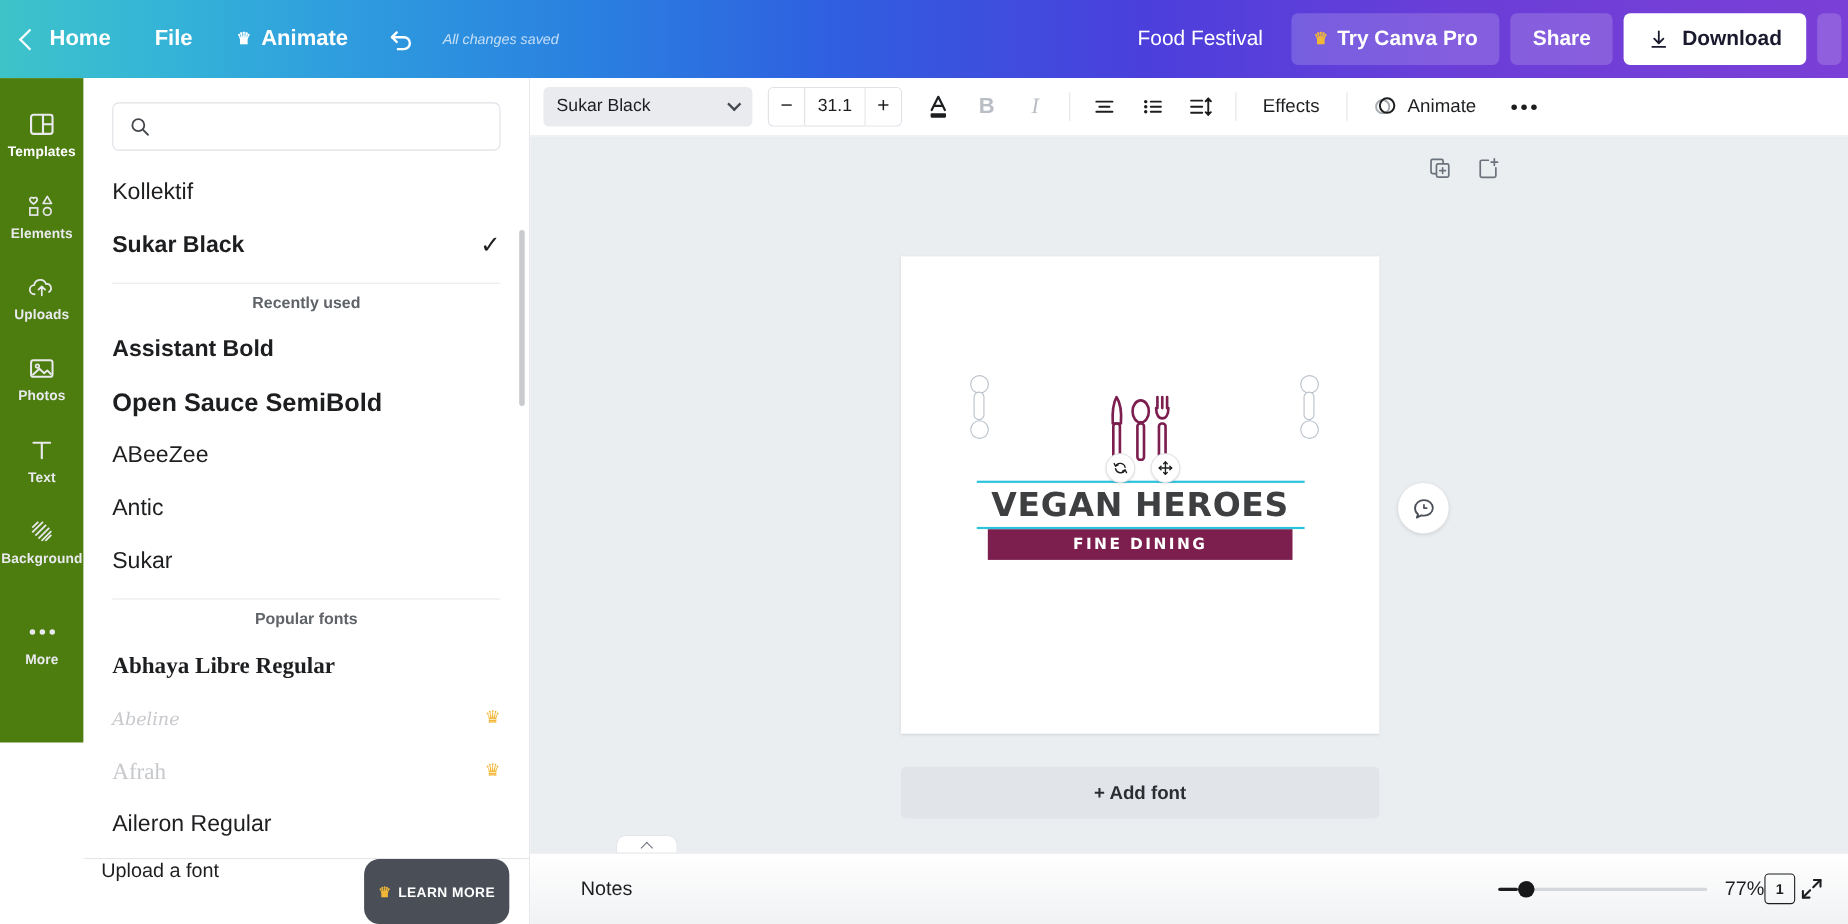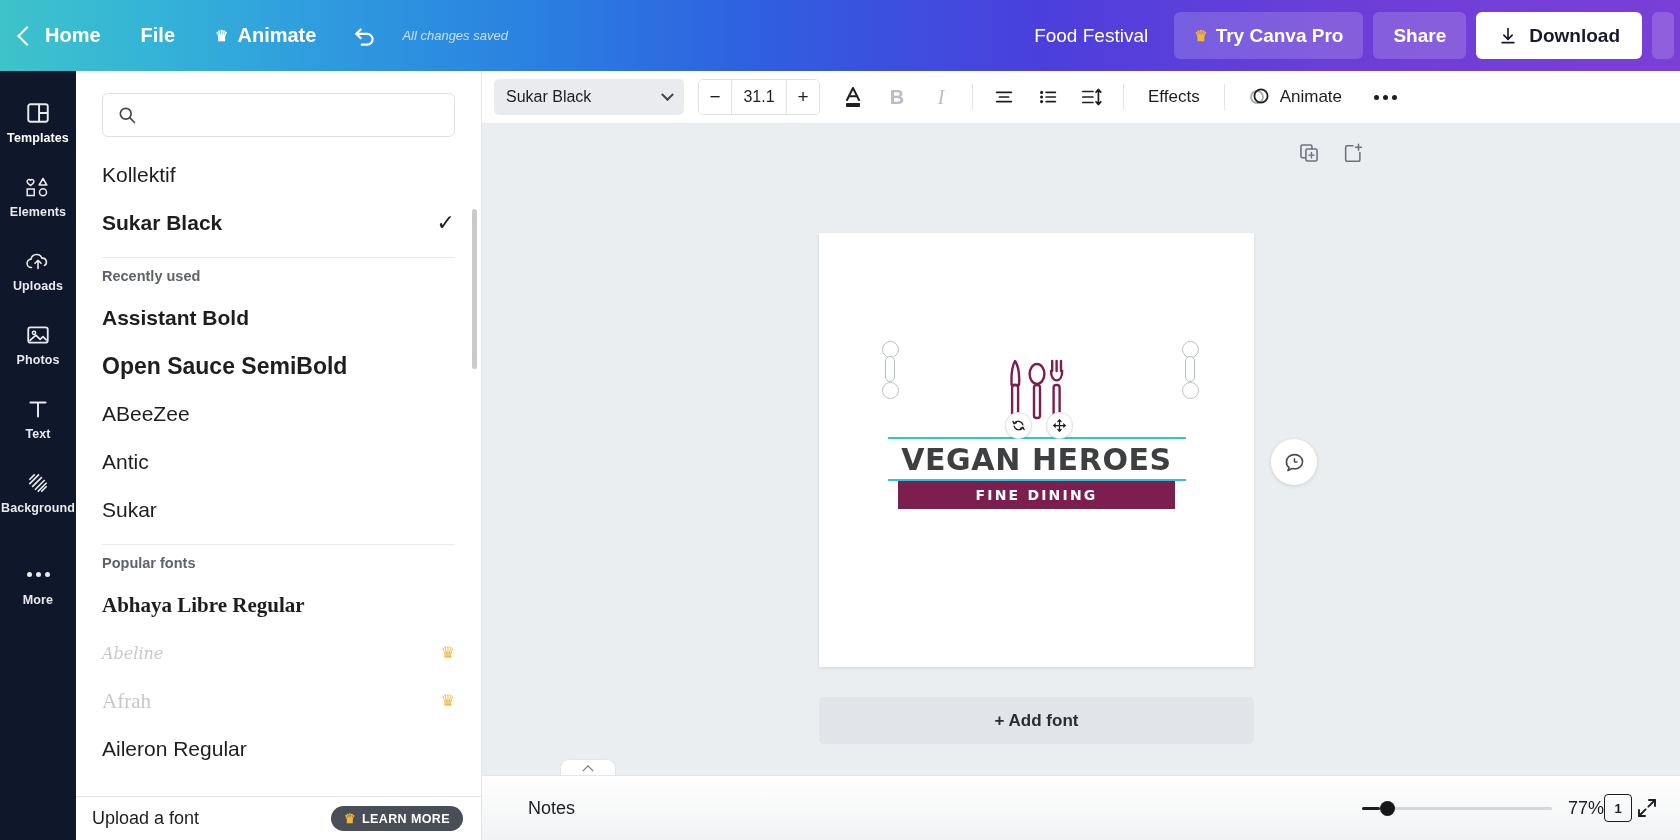--- a/index.html
+++ b/index.html
@@ -58,22 +58,22 @@
     font-size: 19px; font-weight: 600; cursor: pointer; border: none;
     font-family: "Liberation Sans", sans-serif; white-space: nowrap;
   }
   .btn-edge {
     width: 22px; height: 47px; border-radius: 6px;
     background: rgba(255,255,255,0.17); flex: 0 0 auto;
   }
 
   
   .rail {
-    position: absolute; left: 0; top: 71px; width: 76px; height: 769px;
-    background: #0f172a; display: flex; flex-direction: column;
+    position: absolute; left: 0; top: 71px; width: 76px; height: 604px;
+    background: #4d7c0f; display: flex; flex-direction: column;
     align-items: center; padding-top: 14px;
   }
   .rail-item {
     width: 76px; height: 74px; display: flex; flex-direction: column;
     align-items: center; justify-content: center; gap: 5px;
     cursor: pointer; color: #e9eaee;
   }
   .rail-item .lbl { font-size: 12.5px; font-weight: 600; letter-spacing: .1px; }
   .rail-item.active .lbl { color: #fff; }
   .dots-icon { display: flex; gap: 4px; align-items: center; height: 26px; }
@@ -91,21 +91,21 @@
     height: 44px; border: 1px solid #dfe1e6; border-radius: 6px;
     padding: 0 14px; background: #fff;
   }
   .search-box input {
     border: none; outline: none; flex: 1; font-size: 17px;
     color: #3c4043; font-family: "Liberation Sans", sans-serif;
     background: transparent;
   }
   .search-box input::placeholder { color: #9aa0a6; }
 
-  .fontlist { flex: 1; overflow: hidden; position: relative; }
+  .fontlist { flex: 1; overflow: hidden; position: relative; text-align: center; }
   .font-row {
     display: flex; align-items: center; justify-content: space-between;
     padding: 0 26px; height: 48px; cursor: pointer;
   }
   .font-row .name { font-size: 21px; color: #1d1e20; white-space: nowrap; }
   .font-row .name.bold { font-weight: 700; }
   .font-row .name.semibold { font-weight: 600; }
   .font-row .name.serif { font-family: "Liberation Serif", serif; font-weight: 600; }
   .font-row .name.script { font-family: "DejaVu Serif", serif; font-style: italic; font-size: 16px; color: #c6c8cc; }
   .font-row .name.faded { color: #c6c8cc; font-family: "Liberation Serif", serif; }
@@ -114,22 +114,22 @@
   .sec-div { height: 1px; background: #e8eaed; margin: 10px 26px 4px 26px; }
   .sec-head {
     padding: 6px 26px 10px 26px; font-size: 14.5px;
     color: #5f6368; font-weight: 600;
   }
   .panel-scrollbar {
     position: absolute; right: 4px; top: 58px; width: 5px; height: 160px;
     border-radius: 3px; background: #c8cace;
   }
   .panel-foot {
-    border-top: 1px solid #e4e6ea; height: 44px;
-    display: flex; align-items: center; justify-content: space-between;
+    border-top: 1px solid #e4e6ea; height: 60px;
+    display: flex; justify-content: space-between;
     padding: 0 18px 0 16px;
   }
   .panel-foot .upload-lbl { font-size: 18px; color: #1d1e20; }
   .learn-pill {
     display: flex; align-items: center; gap: 6px;
     background: #4a4f57; color: #fff; border-radius: 14px;
     padding: 5px 13px; font-size: 12.5px; font-weight: 700; letter-spacing: .4px;
     cursor: pointer; border: none; font-family: "Liberation Sans", sans-serif;
   }
 

